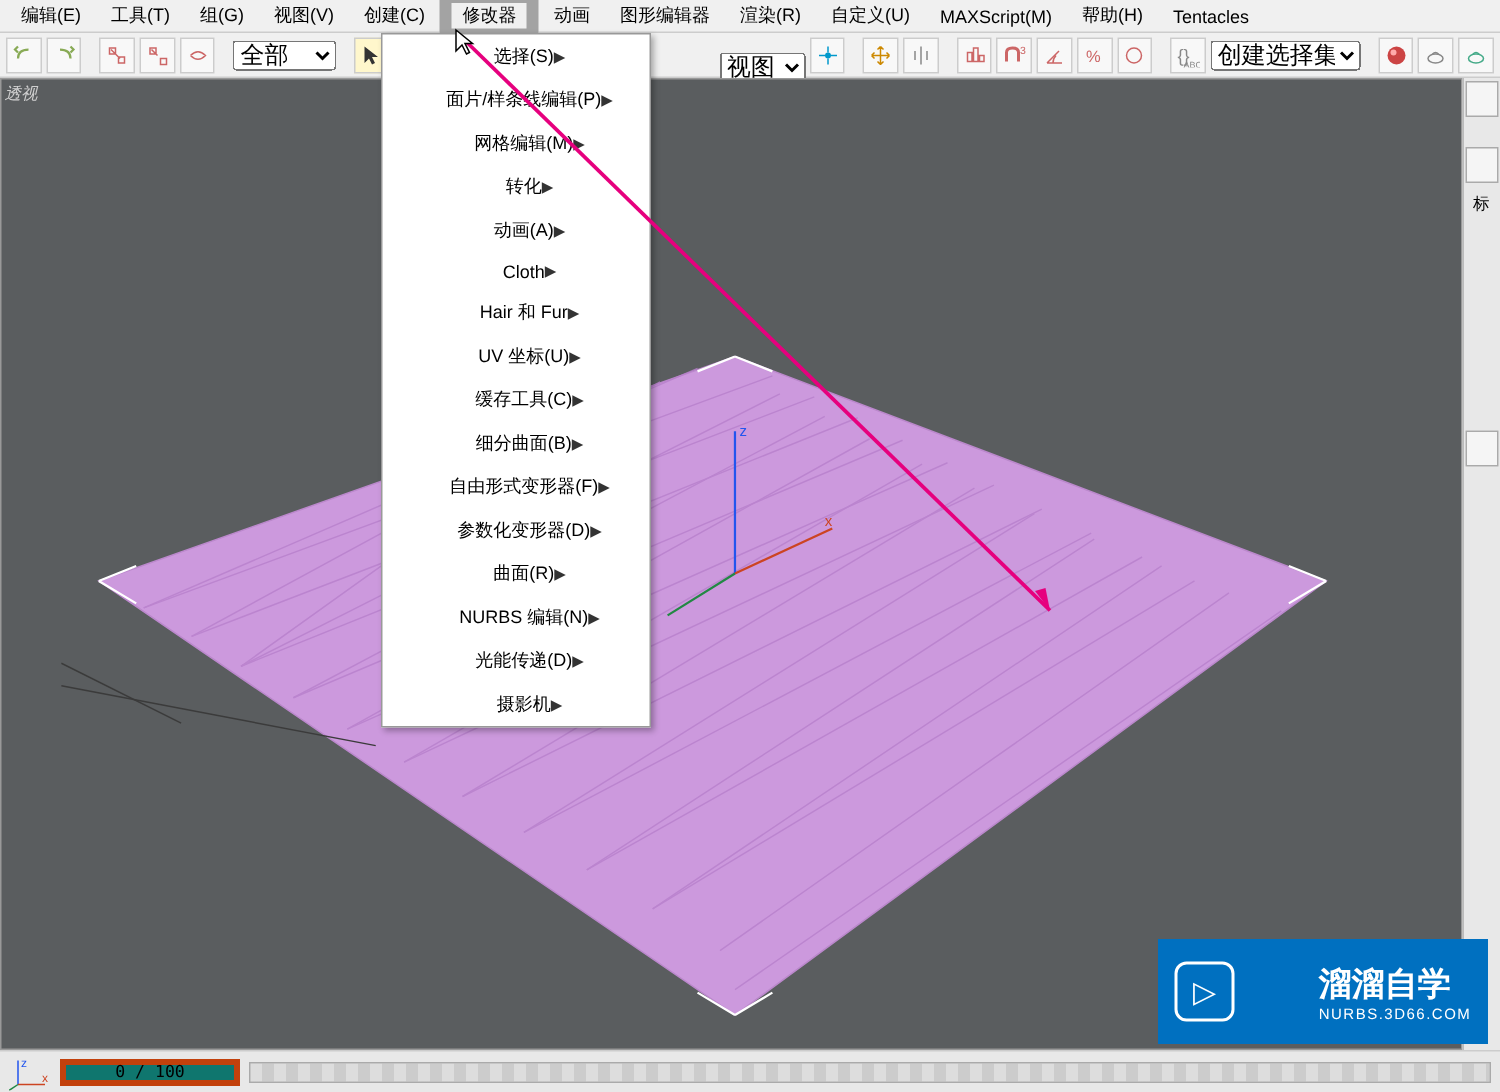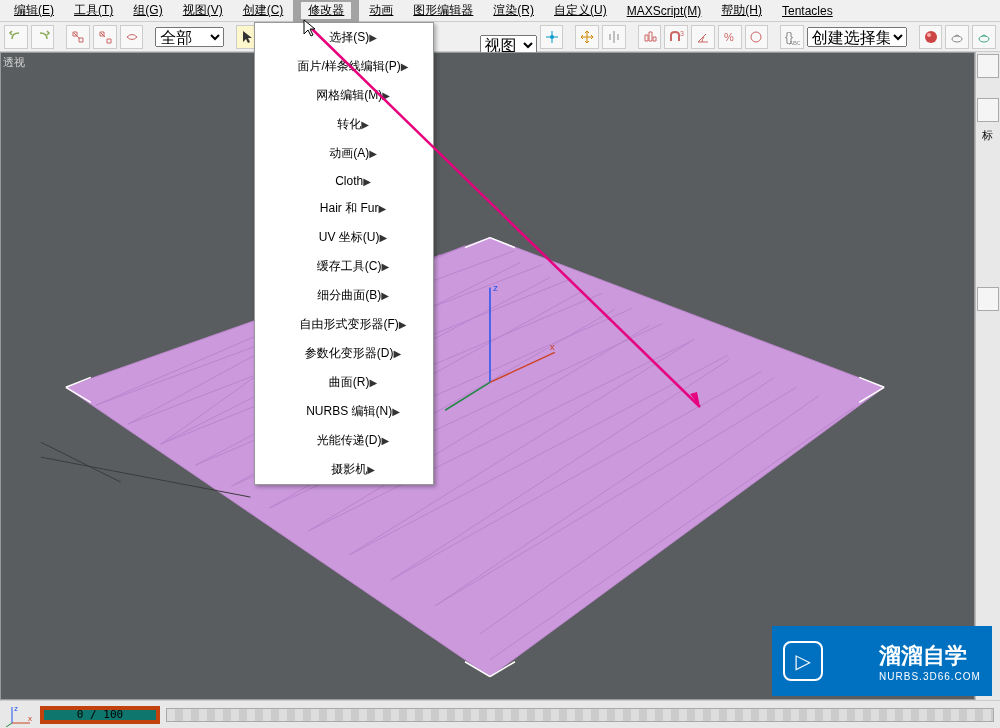--- a/index.html
+++ b/index.html
@@ -1,29 +1,29 @@
 <!DOCTYPE html>
 <html><head>
 <meta charset="utf-8">
 <style>
   * { box-sizing: border-box; margin: 0; padding: 0; }
   body { width: 1000px; height: 728px; font-family: "Microsoft YaHei", sans-serif; font-size: 12px; background: #e8e8e8; overflow: hidden; position: relative; }
   
   .menubar { height: 22px; background: #f0f0f0; border-bottom: 1px solid #ccc; display: flex; align-items: center; padding: 0 4px; }
-  .menu-item { padding: 2px 10px; cursor: pointer; text-decoration: underline; }
+  .menu-item { padding: 2px 10px; cursor: pointer; }
   .menu-item.active { border: 8px solid #a3a3a3; border-radius: 6px; padding: 0 7px; }
   
   .toolbar { height: 30px; background: #f0f0f0; border-bottom: 1px solid #ccc; display: flex; align-items: center; padding: 0 4px; gap: 3px; }
   .toolbar .tb-btn { width: 24px; height: 24px; border: 1px solid #ccc; background: #f8f8f8; display: flex; align-items: center; justify-content: center; cursor: pointer; }
   .toolbar select { height: 20px; font-size: 16px; }
   .toolbar .sep { width: 6px; }
   .tb-btn.yellow { background: #fff7cc; }
   
   .viewport-area { position: absolute; top: 52px; left: 0; right: 25px; bottom: 28px; background: #5a5d5f; border: 1px solid #999; }
-  .viewport-label { position: absolute; top: 2px; left: 2px; color: #d0d0d0; font-size: 11px; }
+  .viewport-label { position: absolute; top: 2px; left: 2px; color: #d0d0d0; font-size: 11px; font-style: italic; }
   
   .viewport-canvas { position: absolute; inset: 0; }
   
   .right-panel { position: absolute; top: 52px; right: 0; width: 25px; bottom: 28px; background: #e8e8e8; border-left: 1px solid #bbb; }
   .right-panel .tab { width: 22px; height: 24px; margin: 2px 1px; border: 1px solid #aaa; background: #f5f5f5; }
   
   .dropdown-menu { position: absolute; top: 22px; left: 254px; width: 180px; background: #fff; border: 1px solid #999; box-shadow: 2px 2px 4px rgba(0,0,0,0.3); z-index: 100; }
   .dropdown-menu .dm-item { display: flex; align-items: center; justify-content: center; padding: 6px 12px 6px 30px; cursor: pointer; border-bottom: 0; }
   .dropdown-menu .arrow { font-size: 10px; color: #333; }
   

